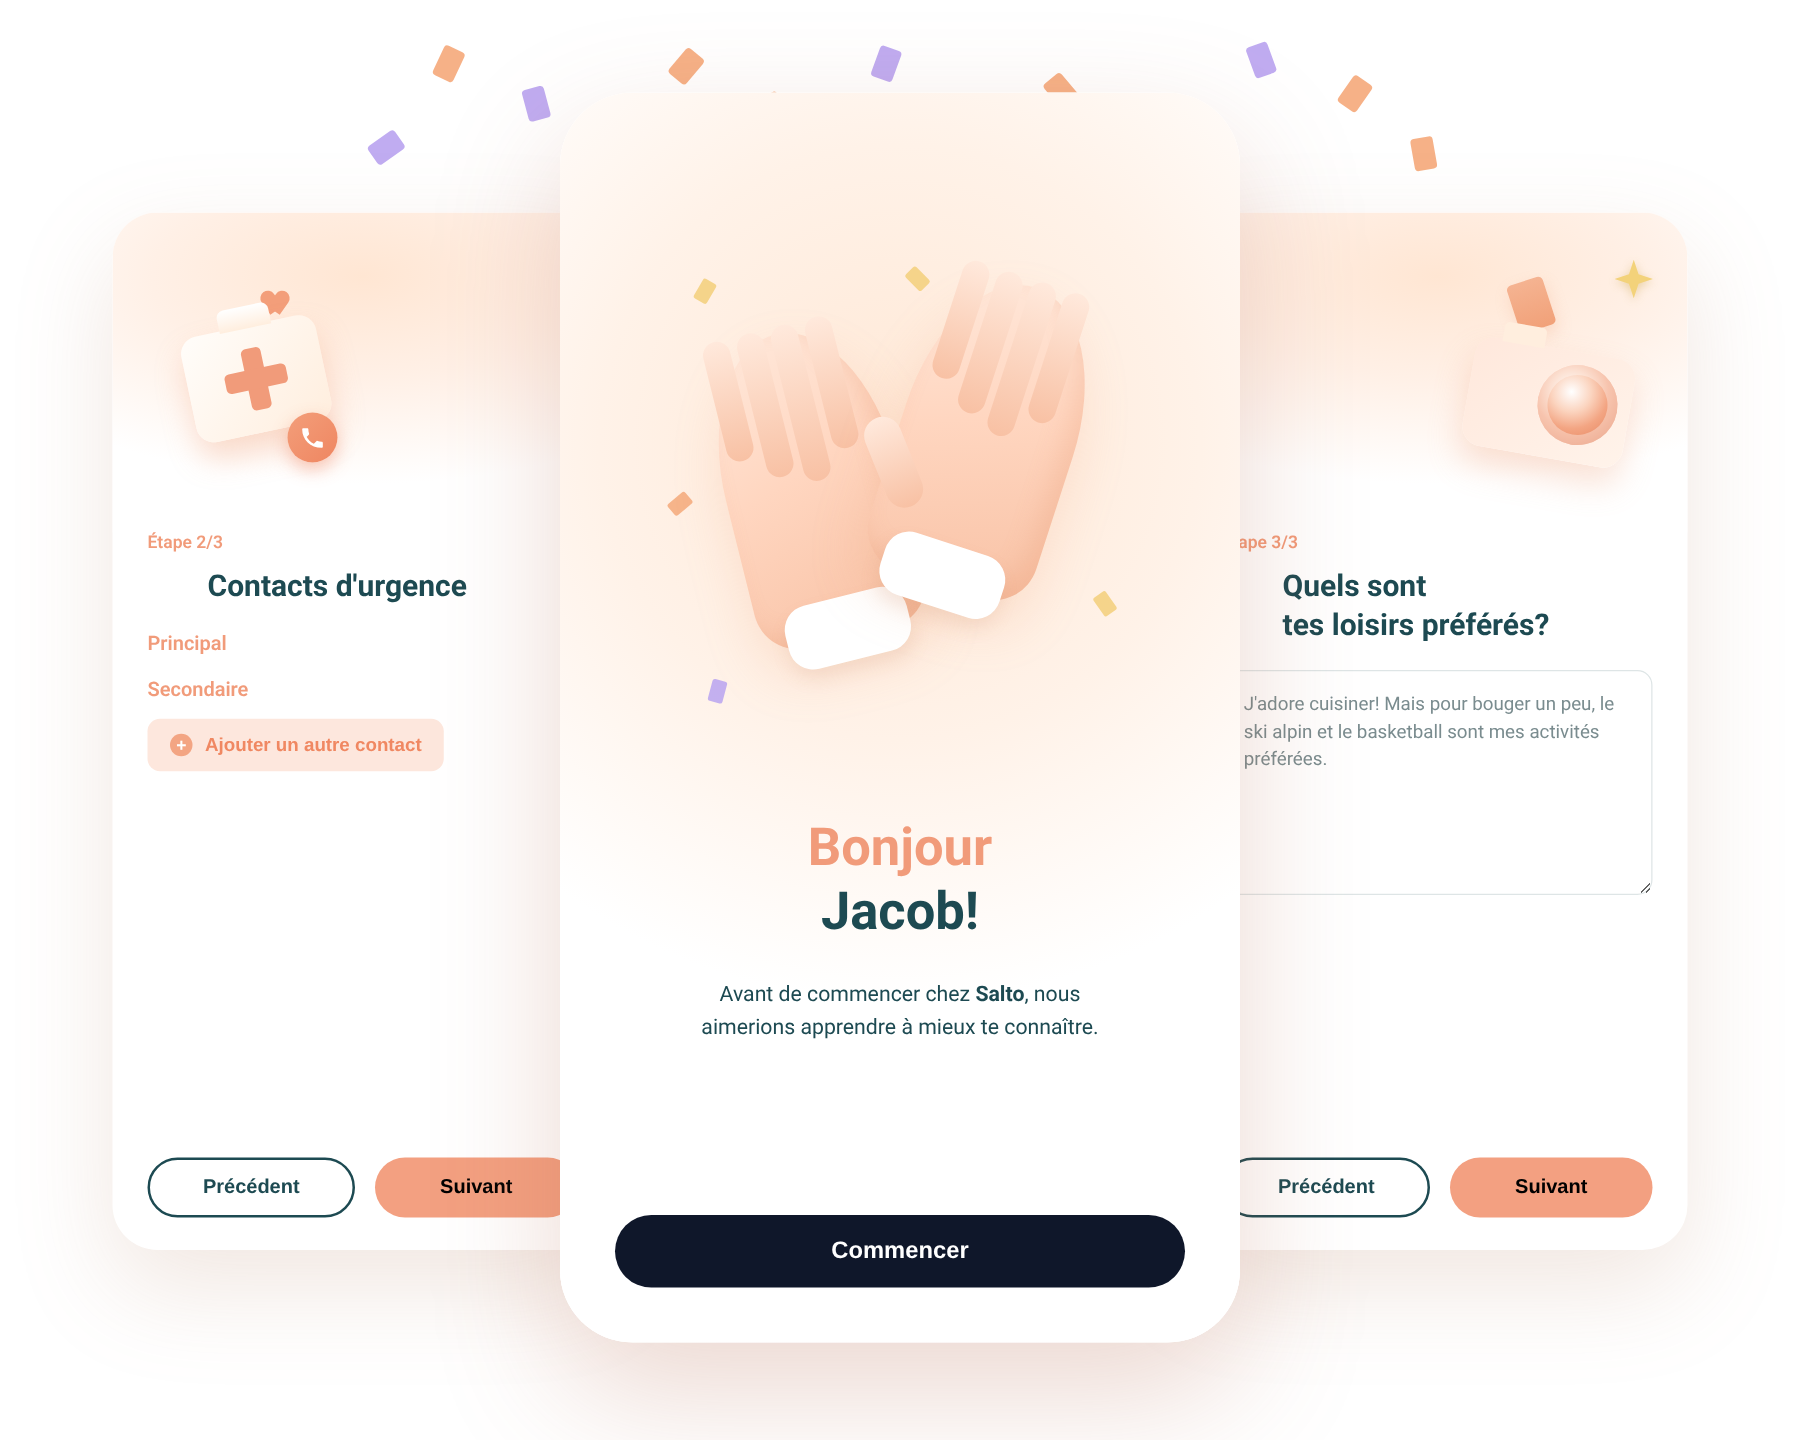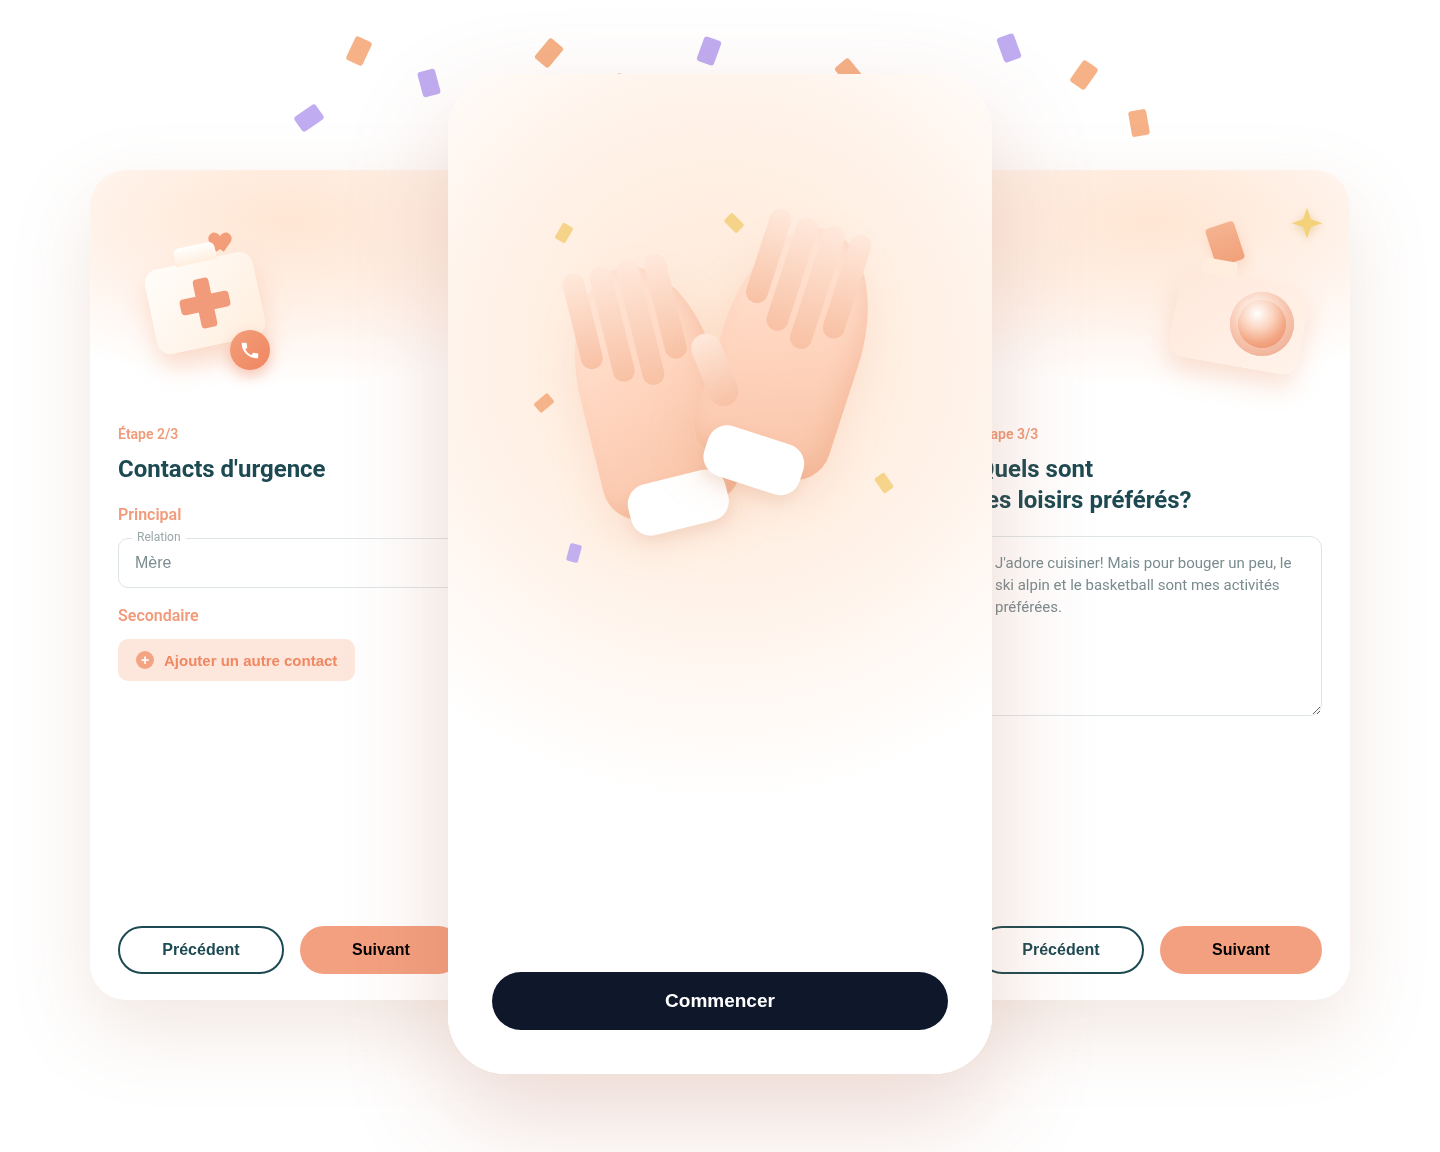--- a/index.html
+++ b/index.html
@@ -145,20 +145,21 @@
   font-size:14px;
   font-weight:600;
   margin-bottom:12px;
 }
 .card-title {
   color:#1d4a52;
   font-size:24px;
   font-weight:700;
   line-height:1.3;
   margin-bottom:20px;
+  margin-left:48px;
 }
 .section-label {
   color:#f19b7a;
   font-size:16px;
   font-weight:600;
   margin-bottom:14px;
 }
 .field-wrap { position:relative; margin-bottom:16px;}
 .float-label {
   position:absolute; top:-8px; left:14px;
@@ -367,24 +368,20 @@
             <path d="M6.6 10.8c1.4 2.8 3.8 5.2 6.6 6.6l2.2-2.2c.3-.3.7-.4 1-.2 1.2.4 2.4.6 3.6.6.6 0 1 .4 1 1V20c0 .6-.4 1-1 1C10.2 21 3 13.8 3 5c0-.6.4-1 1-1h3.4c.6 0 1 .4 1 1 0 1.2.2 2.4.6 3.6.1.3 0 .7-.2 1l-2.2 2.2z"></path>
           </svg>
       </div>
     </div>
     <div class="card-body">
       <div class="step-label">Étape 2/3</div>
       <h2 class="card-title">Contacts d'urgence</h2>
 
       <div class="section-label">Principal</div>
 
-      <div class="field-wrap">
-        <span class="float-label">Relation</span>
-        <input class="text-input" value="Mère" style="">
-      </div>
 
       <div class="section-label" style="margin-top:18px;">Secondaire</div>
 
       <button class="add-contact-btn">
         <span class="plus">+</span>
         <span>Ajouter un autre contact</span>
       </button>
     </div>
     <div class="button-row">
       <button class="btn btn-outline">
@@ -450,19 +447,26 @@
         <div class="fingers">
             <div class="finger f1"></div>
             <div class="finger f2"></div>
             <div class="finger f3"></div>
             <div class="finger f4"></div>
           </div>
         <div class="thumb"></div>
       </div>
     </div>
 
+    <div class="greeting-block">
+      <div class="greeting">Bonjour</div>
+      <div class="greeting-name">Jacob!</div>
+      <p class="intro">
+        <span>Avant de commencer chez </span><b>Salto</b><span>, nous aimerions apprendre à mieux te connaître.</span>
+      </p>
+    </div>
 
     <button class="commence-btn">
       <span>Commencer</span>
     </button>
   </div>
 
 </div>
 
 </body></html>

